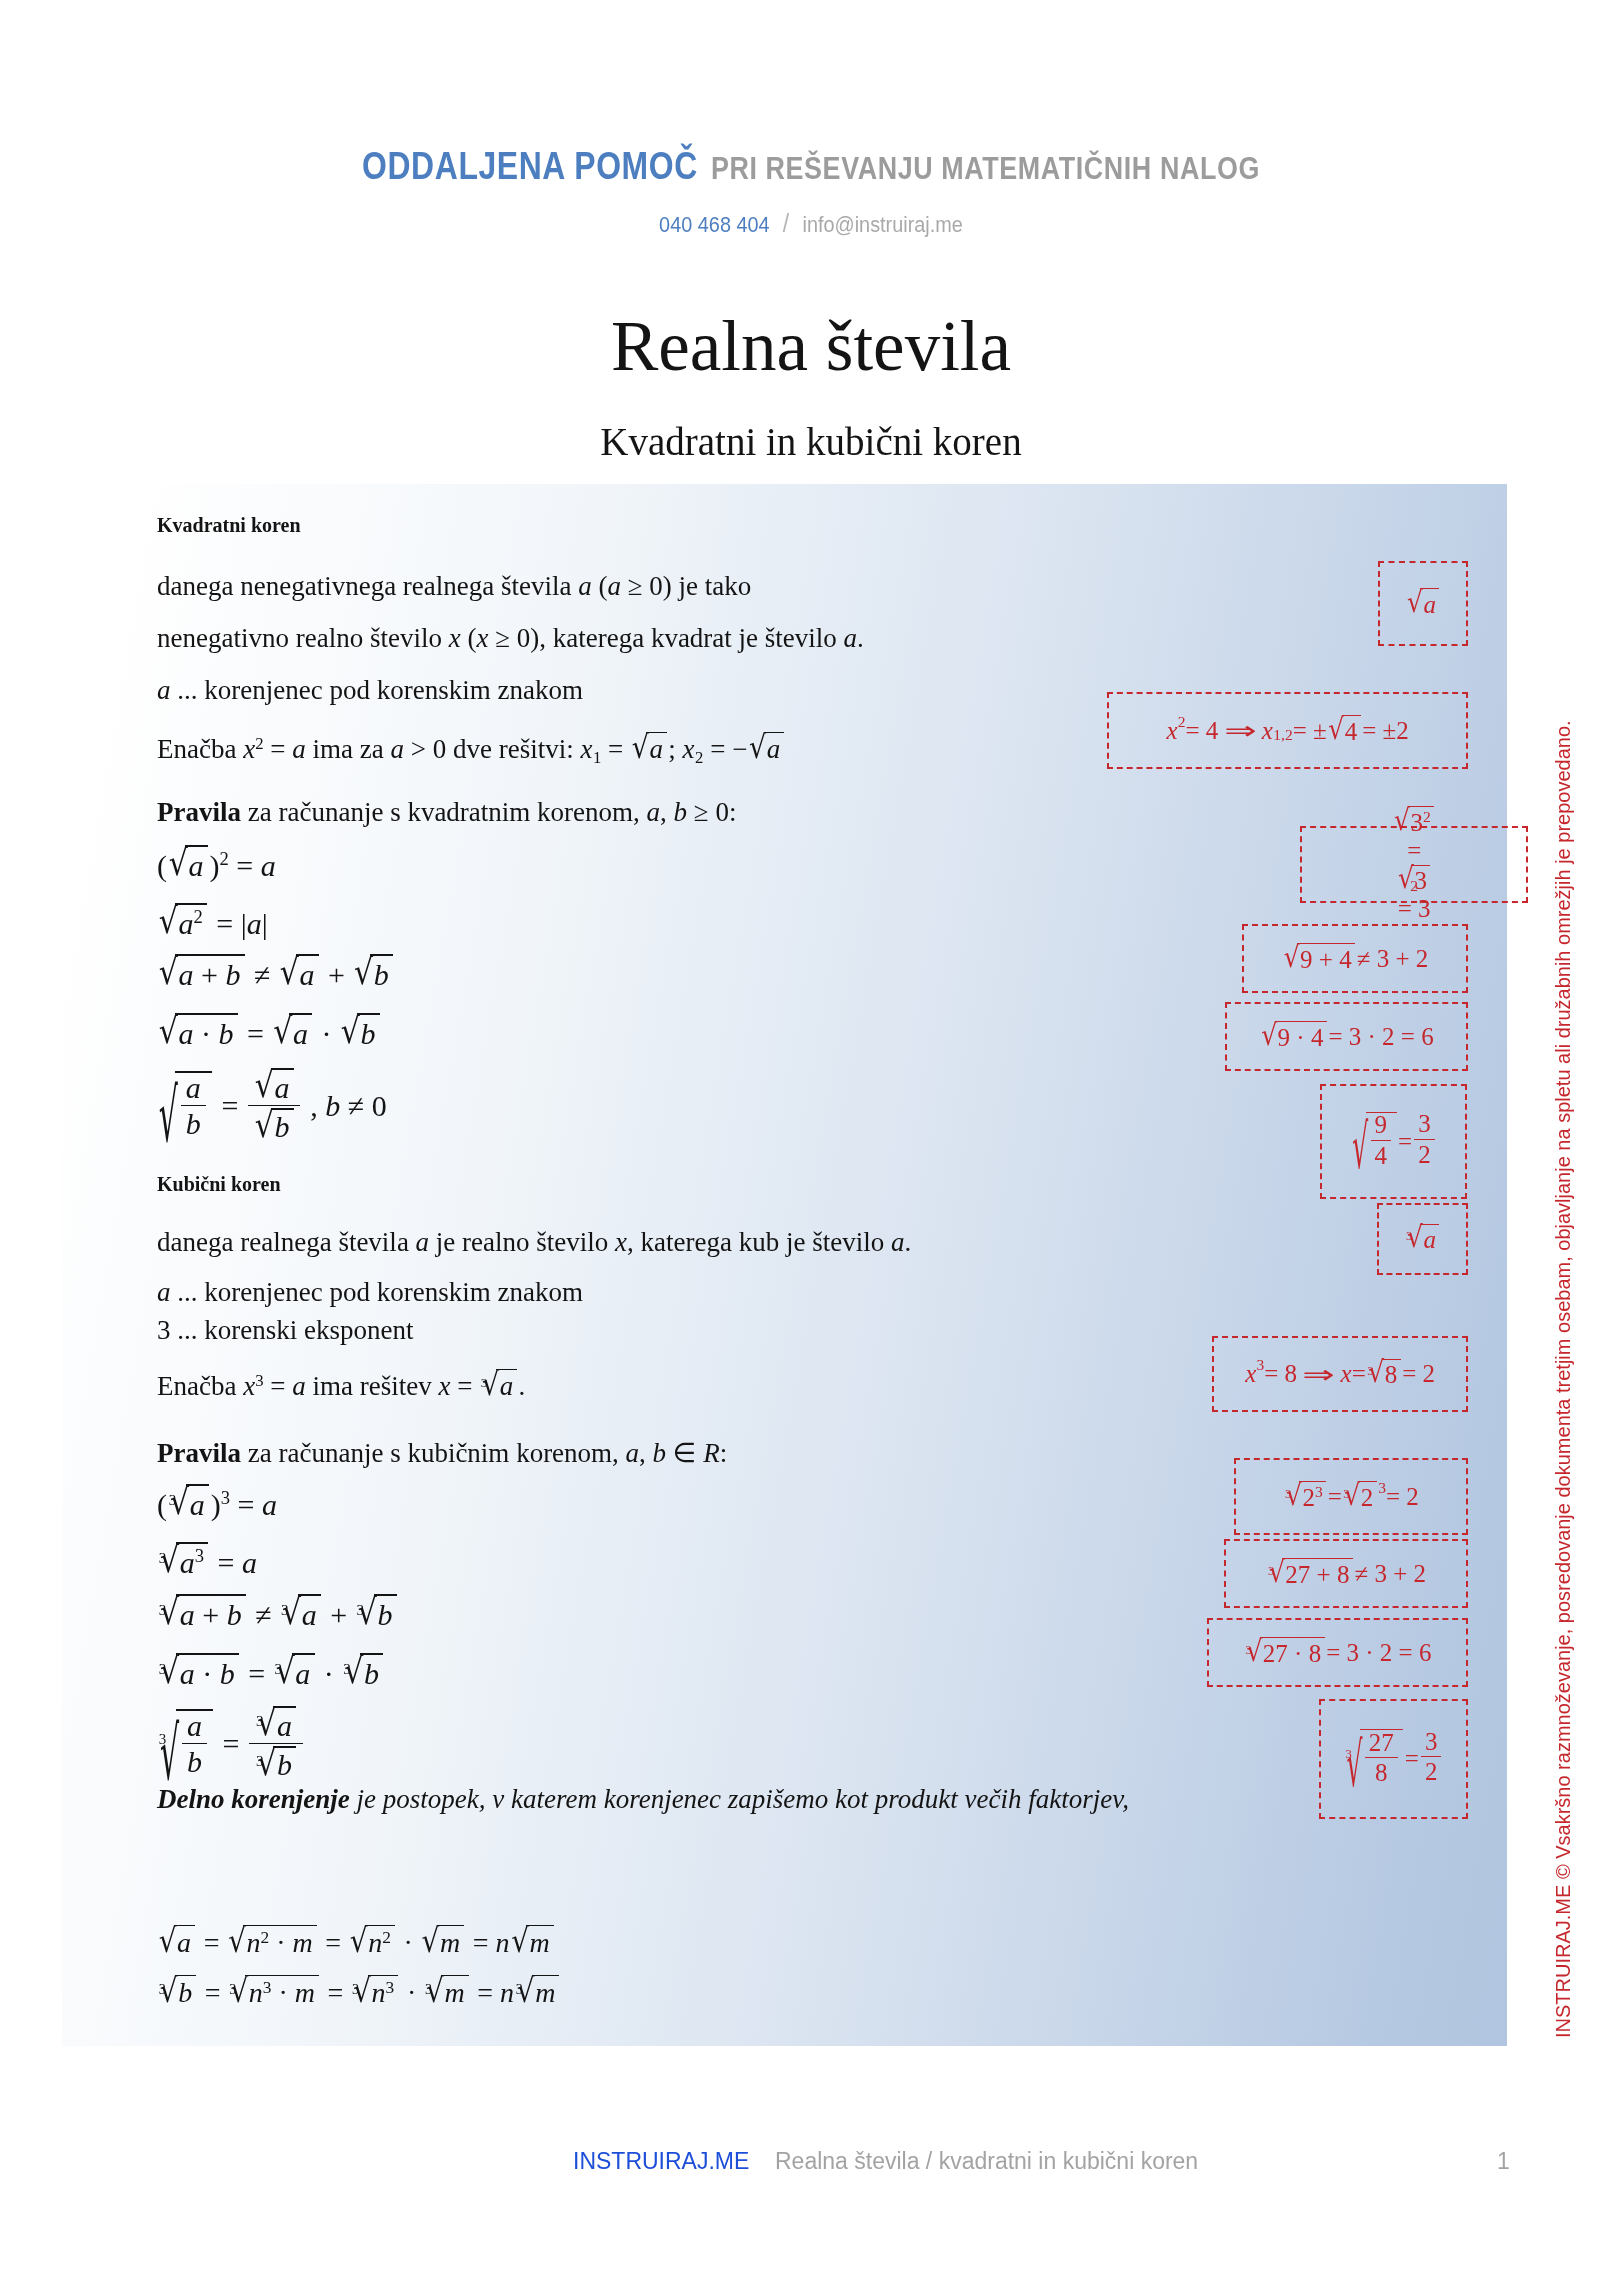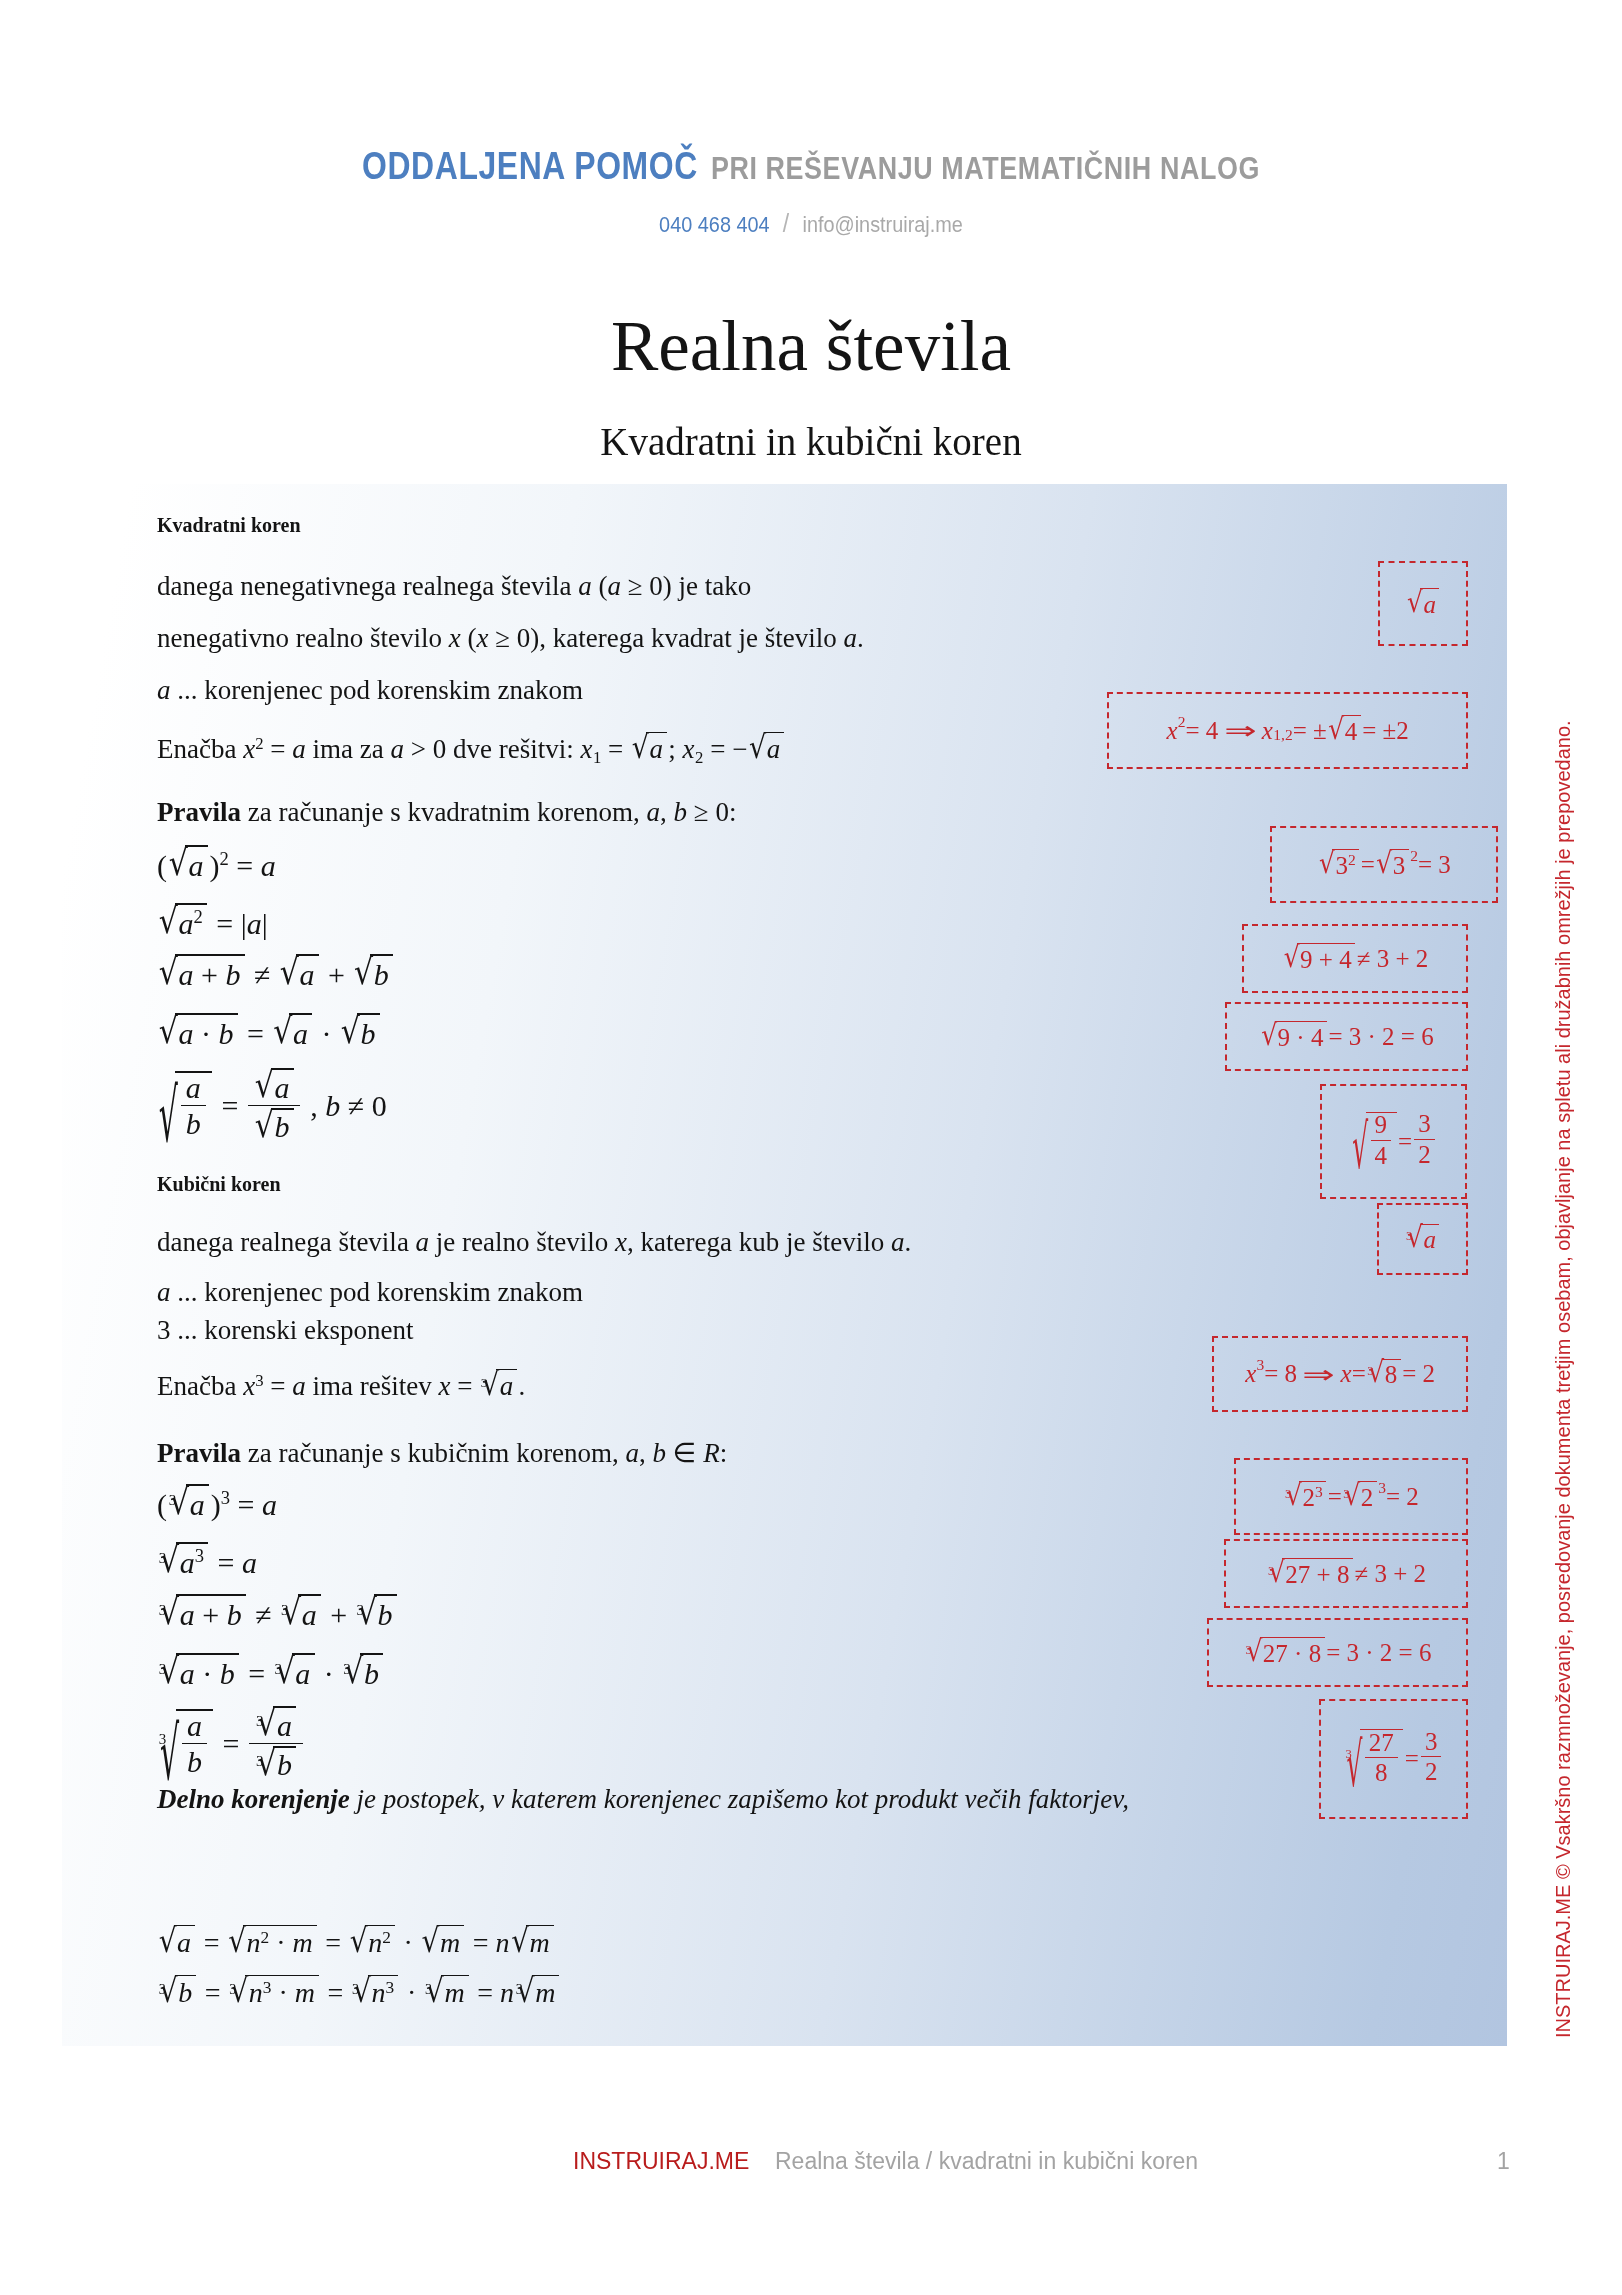--- a/index.html
+++ b/index.html
@@ -38,21 +38,21 @@
   .rbox{position:absolute;border:2px dashed #c5272d;color:#c5272d;display:flex;
         align-items:center;justify-content:center;font-size:25px;white-space:nowrap;padding:0 5.2px;}
 
   
   .watermark{position:absolute;top:2038px;left:1552px;width:1247px;transform:rotate(-90deg);
              transform-origin:0 0;font-family:"Liberation Sans","DejaVu Sans",sans-serif;
              font-size:20px;color:#c5272d;white-space:nowrap;}
 
   
   .footer-site{position:absolute;top:2148px;left:573px;font-family:"Liberation Sans","DejaVu Sans",sans-serif;
-               font-size:23px;color:#b91c1c;}
+               font-size:23px;color:#1d4ed8;}
   .footer-doc{position:absolute;top:2148px;left:775px;font-family:"Liberation Sans","DejaVu Sans",sans-serif;
               font-size:23px;color:#a3a3a3;}
   .footer-page{position:absolute;top:2148px;left:1497px;font-family:"Liberation Sans","DejaVu Sans",sans-serif;
                font-size:23px;color:#a3a3a3;}
 
   
   .vr{font-style:italic;}
   .bld{font-weight:bold;}
   .sans{font-family:"DejaVu Sans",sans-serif;font-style:normal;}
   .sp{font-size:.62em;position:relative;top:-.55em;line-height:0;display:inline-block;}
@@ -128,21 +128,21 @@
       </span></div>
 
   <div class="tline" style="top:1784px;font-style:italic;"><span class="bld">Delno korenjenje</span> je postopek, v katerem korenjenec zapišemo kot produkt večih faktorjev,</div>
   <div class="tline formula" style="top:1925px;font-size:28px;"><span class="sq"><span class="rs">√</span><span class="rb"><span class="vr">a</span></span></span> = <span class="sq"><span class="rs">√</span><span class="rb"><span class="vr">n</span><span class="sp">2</span> · <span class="vr">m</span></span></span> = <span class="sq"><span class="rs">√</span><span class="rb"><span class="vr">n</span><span class="sp">2</span></span></span> · <span class="sq"><span class="rs">√</span><span class="rb"><span class="vr">m</span></span></span> = <span class="vr">n</span><span class="sq"><span class="rs">√</span><span class="rb"><span class="vr">m</span></span></span></div>
   <div class="tline formula" style="top:1975px;font-size:28px;"><span class="sq"><span class="ri">3</span><span class="rs">√</span><span class="rb"><span class="vr">b</span></span></span> = <span class="sq"><span class="ri">3</span><span class="rs">√</span><span class="rb"><span class="vr">n</span><span class="sp">3</span> · <span class="vr">m</span></span></span> = <span class="sq"><span class="ri">3</span><span class="rs">√</span><span class="rb"><span class="vr">n</span><span class="sp">3</span></span></span> · <span class="sq"><span class="ri">3</span><span class="rs">√</span><span class="rb"><span class="vr">m</span></span></span> = <span class="vr">n</span><span class="sq"><span class="ri">3</span><span class="rs">√</span><span class="rb"><span class="vr">m</span></span></span></div>
 
   <div class="rbox" style="left:1378px;top:561px;width:76px;height:81px;">
       <span class="sq"><span class="rs">√</span><span class="rb"><span class="vr">a</span></span></span>
     </div>
   <div class="rbox" style="left:1107px;top:692px;width:347px;height:73px;"><span class="vr">x</span><span class="sp">2</span> = 4 <span class="arr">⇒</span> <span class="vr">x</span><span class="sb">1,2</span> = ±<span class="sq"><span class="rs">√</span><span class="rb">4</span></span> = ±2</div>
-  <div class="rbox" style="left:1270px;top:826px;width:214px;height:73px;"><span class="sq"><span class="rs">√</span><span class="rb">3<span class="sp">2</span></span></span> = <span class="sq"><span class="rs">√</span><span class="rb">3</span></span><span class="sp">2</span> = 3</div>
+  <div class="rbox" style="left:1300px;top:826px;width:214px;height:73px;flex-direction:column;"><span class="sq"><span class="rs">√</span><span class="rb">3<span class="sp">2</span></span></span> = <span class="sq"><span class="rs">√</span><span class="rb">3</span></span><span class="sp">2</span> = 3</div>
   <div class="rbox" style="left:1242px;top:924px;width:212px;height:65px;"><span class="sq"><span class="rs">√</span><span class="rb">9 + 4</span></span> ≠ 3 + 2</div>
   <div class="rbox" style="left:1225px;top:1002px;width:229px;height:65px;"><span class="sq"><span class="rs">√</span><span class="rb">9 · 4</span></span> = 3 · 2 = 6</div>
   <div class="rbox" style="left:1320px;top:1084px;width:133px;height:111px;"><span class="sq"><span class="rs big">√</span><span class="rb big"><span class="fr">
             <span class="fn">9</span>
             <span class="fd">4</span>
           </span></span></span> = <span class="fr">
         <span class="fn">3</span>
         <span class="fd">2</span>
       </span></div>
 

